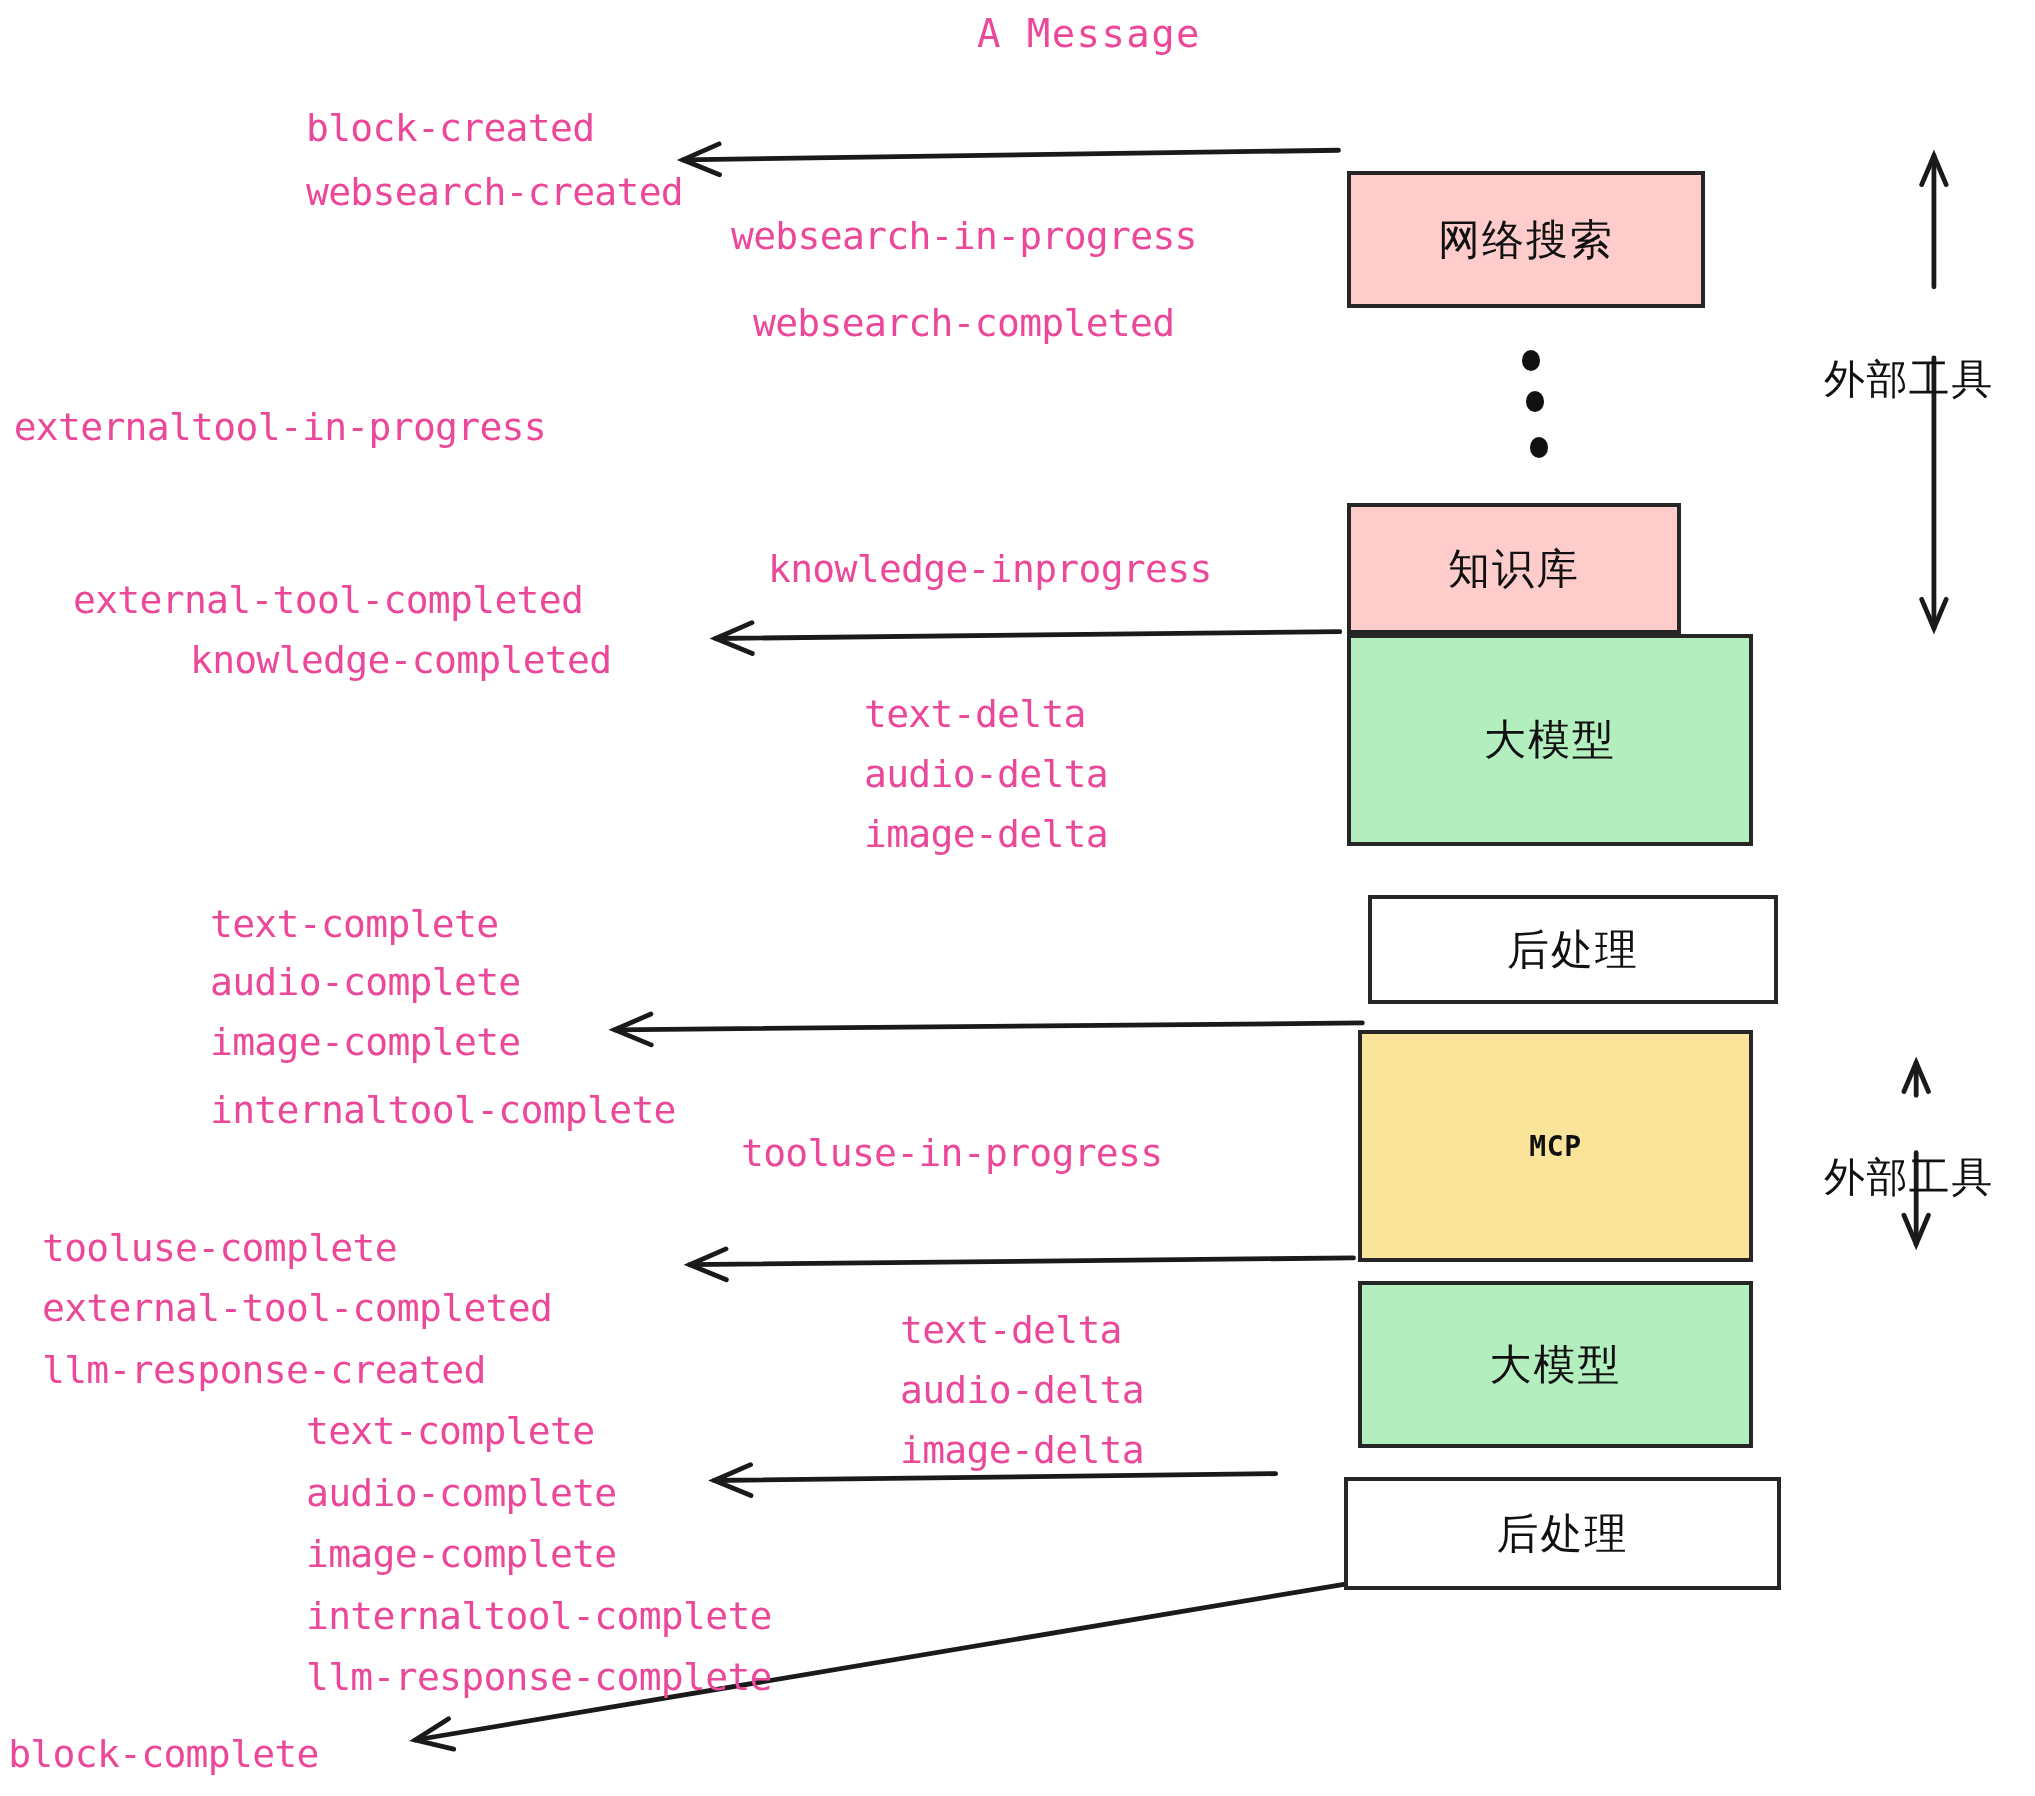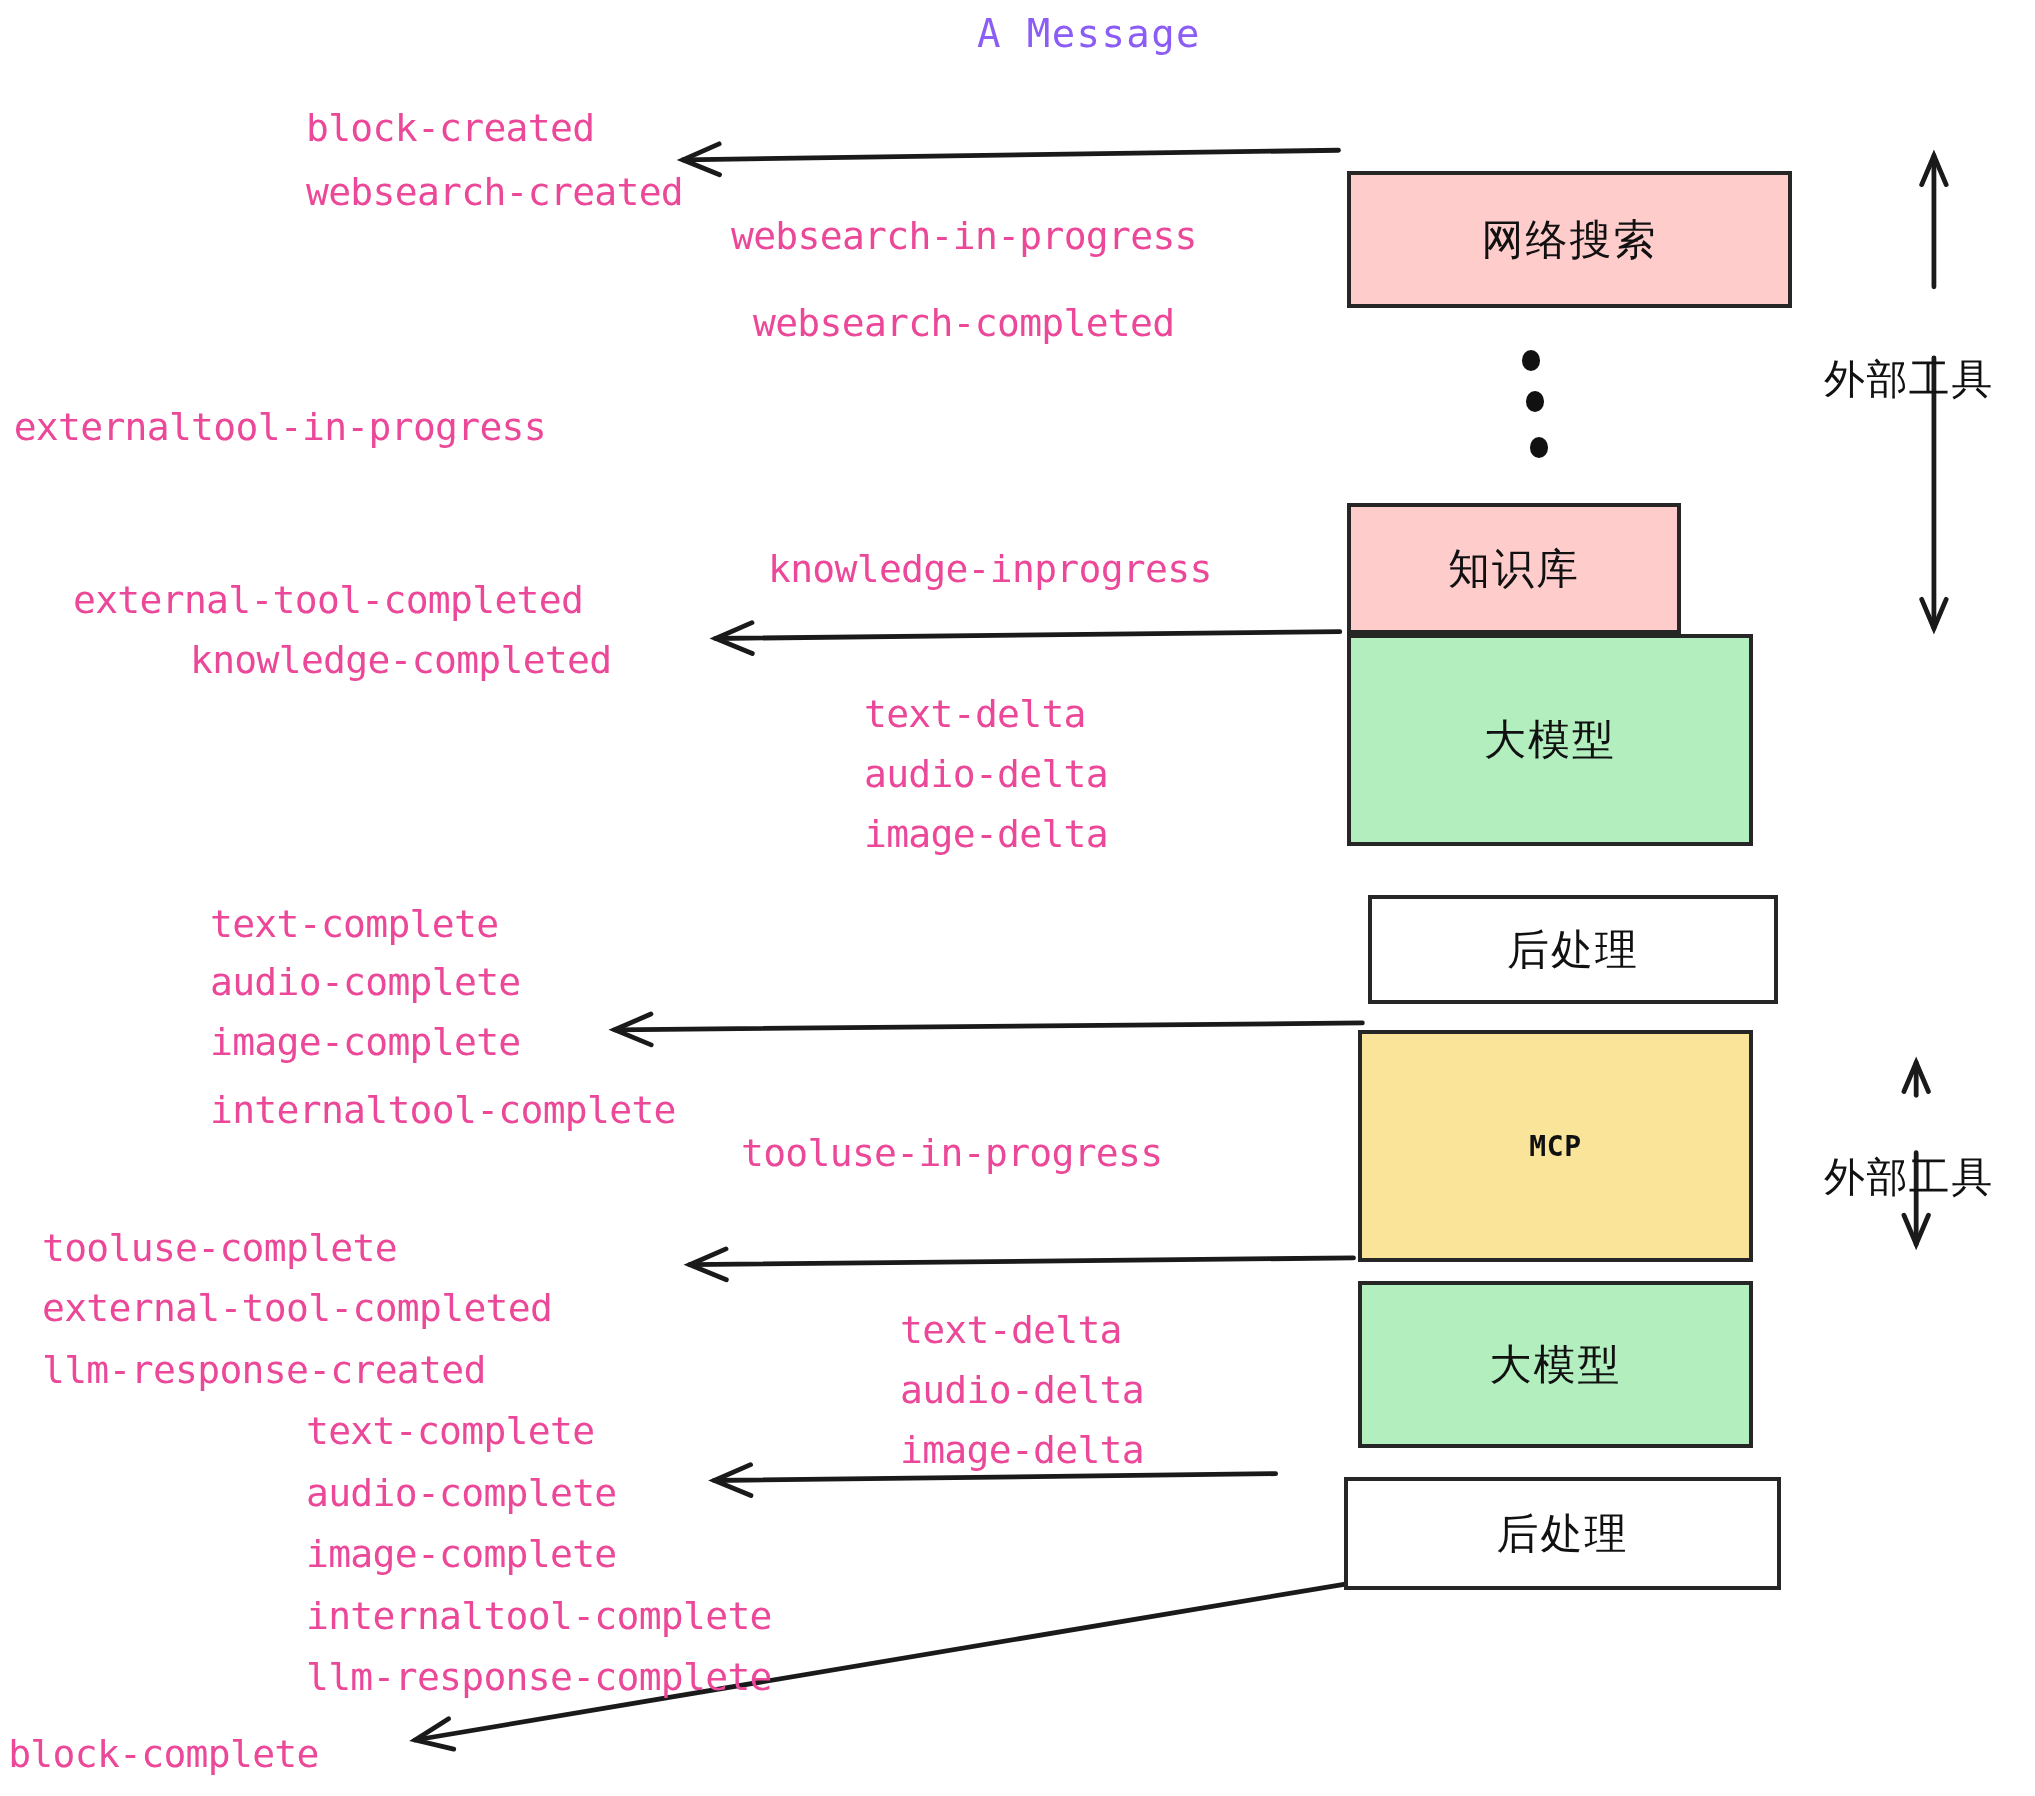--- a/index.html
+++ b/index.html
@@ -16,21 +16,21 @@
     font-size:38px;
     line-height:1;
     color:#ec4899;
     white-space:nowrap;
     letter-spacing:-0.7px;
   }
   .title{
     position:absolute;
     font-family:"DejaVu Sans Mono","Liberation Mono",monospace;
     font-size:39px;
-    color:#8b5cf6;
+    color:#ec4899;
     white-space:nowrap;
     letter-spacing:1.4px;
   }
   .box{
     position:absolute;
     box-sizing:border-box;
     border:4.8px solid #262626;
     display:flex;align-items:center;justify-content:center;
     color:#111;
   }
@@ -93,21 +93,21 @@
         <line x1="2832" y1="524" x2="2832" y2="920"></line>
         <path d="M2814.086756253802,877.6311942758673L2832,920L2849.913243746198,877.6311942758673"></path>
         <line x1="2806" y1="1604" x2="2806" y2="1556"></line>
         <path d="M2823.913243746198,1598.3688057241327L2806,1556L2788.086756253802,1598.3688057241327"></path>
         <line x1="2806" y1="1688" x2="2806" y2="1822"></line>
         <path d="M2788.086756253802,1779.6311942758673L2806,1822L2823.913243746198,1779.6311942758673"></path>
       </g>
   </svg>
 
   <div id="boxes-layer">
-      <div class="box" style="left: 1347px; top: 171px; width: 445px; height: 137px; background: rgb(255, 204, 204);">
+      <div class="box" style="left: 1347px; top: 171px; width: 358px; height: 137px; background: rgb(255, 204, 204);">
         <span>网络搜索</span>
       </div>
       <div class="box" style="left: 1347px; top: 503px; width: 334px; height: 131px; background: rgb(255, 204, 204);">
         <span>知识库</span>
       </div>
       <div class="box" style="left: 1347px; top: 634px; width: 406px; height: 212px; background: rgb(178, 238, 190);">
         <span>大模型</span>
       </div>
       <div class="box" style="left: 1368px; top: 895px; width: 410px; height: 109px; background: rgb(255, 255, 255);">
         <span>后处理</span>

